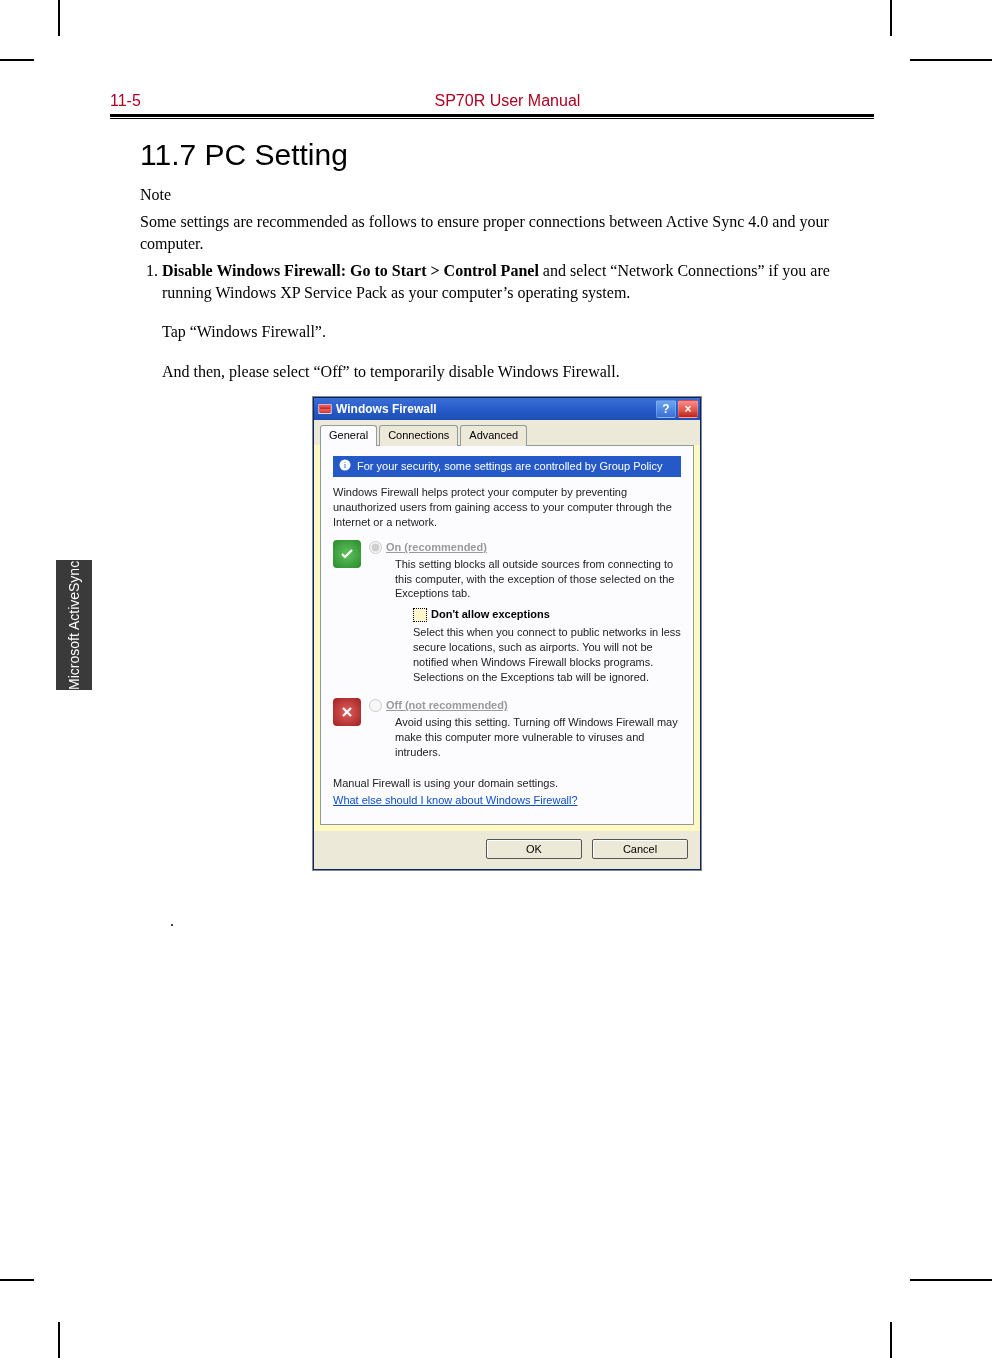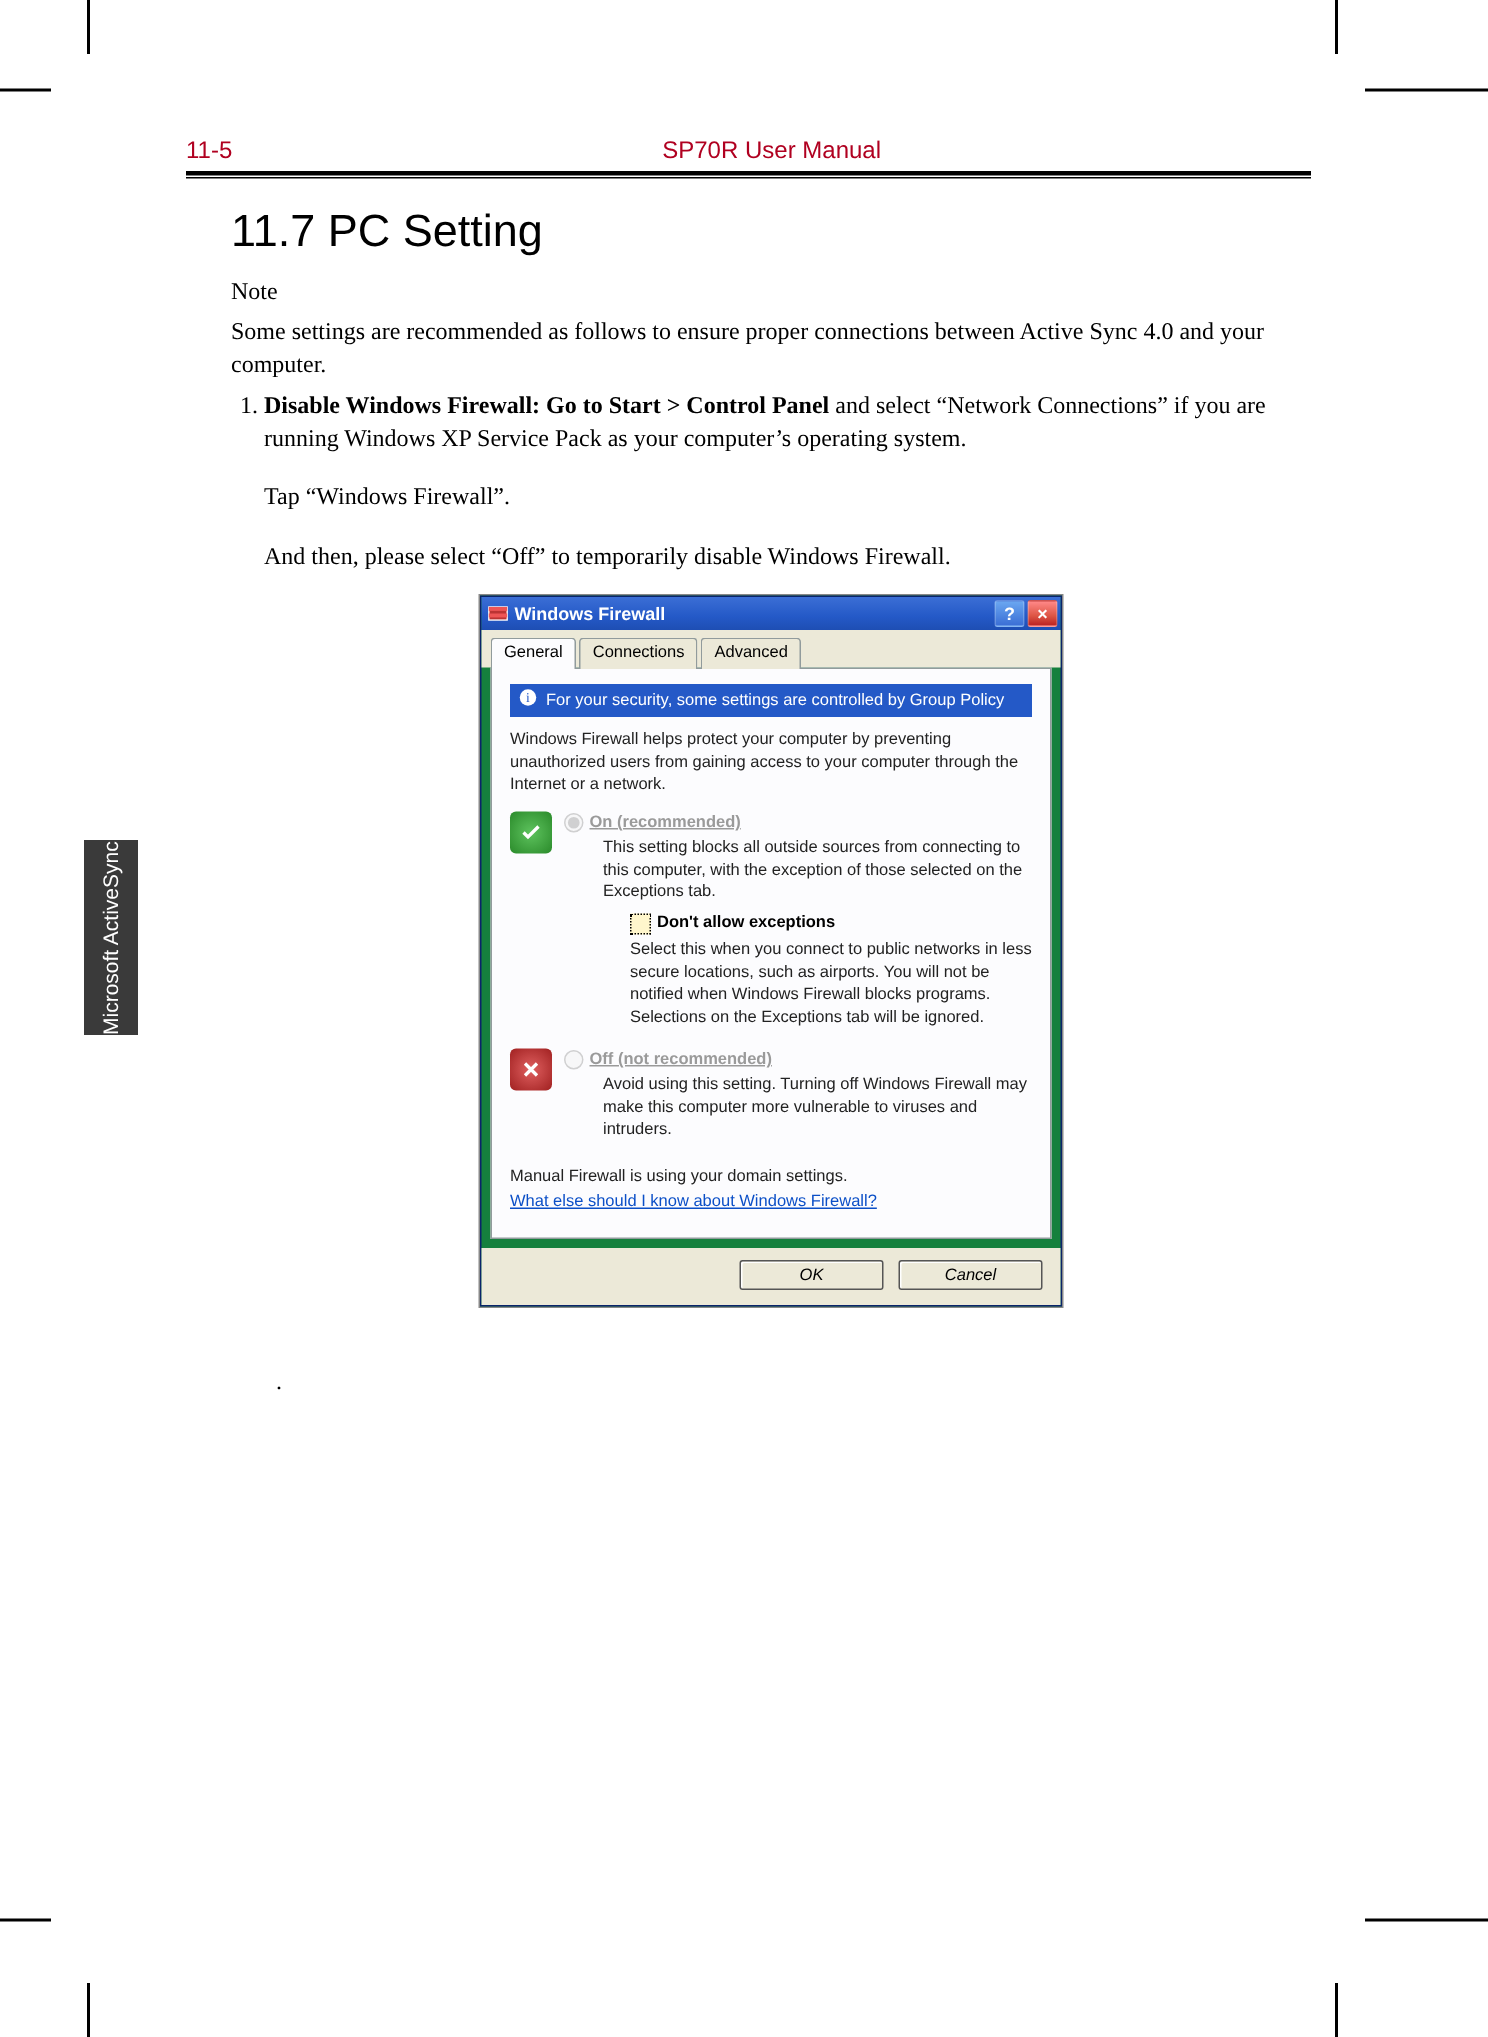--- a/index.html
+++ b/index.html
@@ -22,21 +22,21 @@
   .crop-tl-h { left:0; top:59px; width:34px; }
   .crop-tr-v { right:100px; top:0; height:36px; }
   .crop-tr-h { right:0; top:59px; width:82px; }
   .crop-bl-v { left:58px; bottom:0; height:36px; }
   .crop-bl-h { left:0; bottom:77px; width:34px; }
   .crop-br-v { right:100px; bottom:0; height:36px; }
   .crop-br-h { right:0; bottom:77px; width:82px; }
 
   .content {
     position:absolute;
-    left:124px; right:118px; top:92px;
+    left:110px; right:118px; top:92px;
   }
   .header-row {
     display:flex;
     align-items:baseline;
     font-family: Arial, Helvetica, sans-serif;
     color:#b00020;
     font-size:16px;
     padding-bottom:2px;
   }
   .header-row .pageno { flex:0 0 auto; }
@@ -82,21 +82,21 @@
     line-height:1.15;
   }
 
   
   .dialog {
     width:386px;
     border:1px solid #0a246a;
     margin:10px auto 4px auto;
     font-family: Tahoma, Arial, sans-serif;
     font-size:11px;
-    background:#15803d;
+    background:#fef9c3;
     box-shadow:0 0 0 1px #888;
   }
   .titlebar {
     height:22px;
     background:linear-gradient(#3b6ed5,#2459c7 60%,#1e4eb3);
     color:#fff;
     display:flex;
     align-items:center;
     padding:0 2px 0 4px;
     font-size:12px;
@@ -161,21 +161,20 @@
 
   .dlg-buttons {
     display:flex; justify-content:flex-end; gap:10px;
     padding:8px 12px 10px 0; background:#ece9d8;
   }
   .dlg-buttons .btn {
     min-width:70px; padding:2px 12px;
     background:#ece9d8; border:1px solid #555;
     border-radius:2px; text-align:center; cursor:default;
     box-shadow:inset 1px 1px 0 #fff;
-    font-style:italic;
   }
 
   .dot-alone { margin-left:30px; margin-top:40px; font-size:16px; }
 </style>
 </head>
 <body>
 
 <div class="page">
 
   <div class="crop-v crop-tl-v"></div>

